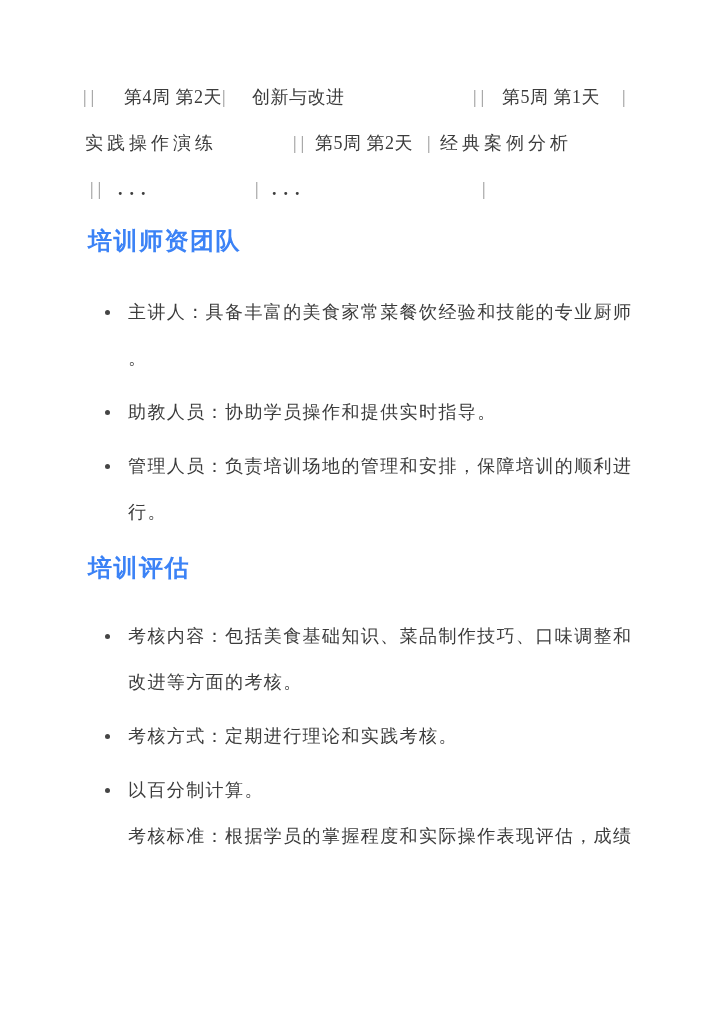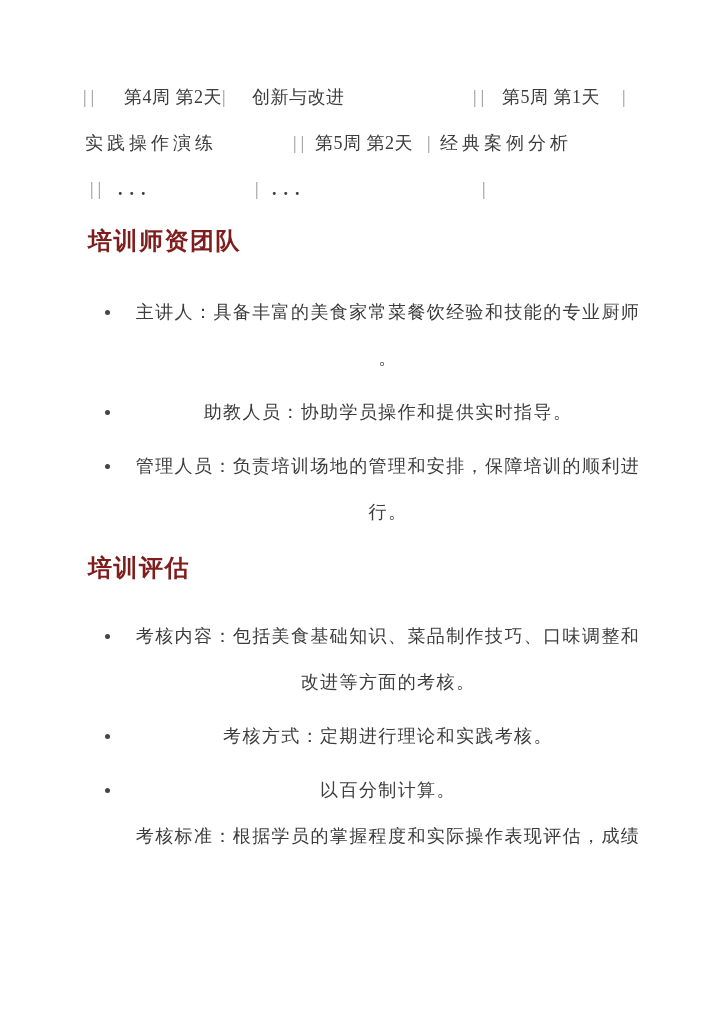--- a/index.html
+++ b/index.html
@@ -26,29 +26,28 @@
     letter-spacing:0.5px;
   }
   .seg.pipes{color:#8f8f8f;letter-spacing:4px;}
   .seg.pipe{color:#8f8f8f;}
   .seg.wide{letter-spacing:4px;}
   .seg.dots{letter-spacing:7px;font-weight:bold;color:#3c3c3c;}
   
   .heading{
     margin:12px 0 0 88px;
     font-size:24px;line-height:34px;
-    font-weight:bold;color:#7f1d1d;
+    font-weight:bold;color:#3b82f6;
     letter-spacing:1.5px;
   }
   .heading.h2{margin-top:16px;}
   
   ul.blist{
     list-style:none;margin:31px 0 0 88px;padding:0;
     width:560px;
-    text-align:center;
   }
   ul.blist.second{margin-top:28px;}
   ul.blist li{
     position:relative;
     padding-left:40px;
     margin-bottom:8px;
   }
   .dot{
     position:absolute;left:17px;top:21px;
     width:5px;height:5px;border-radius:50%;

